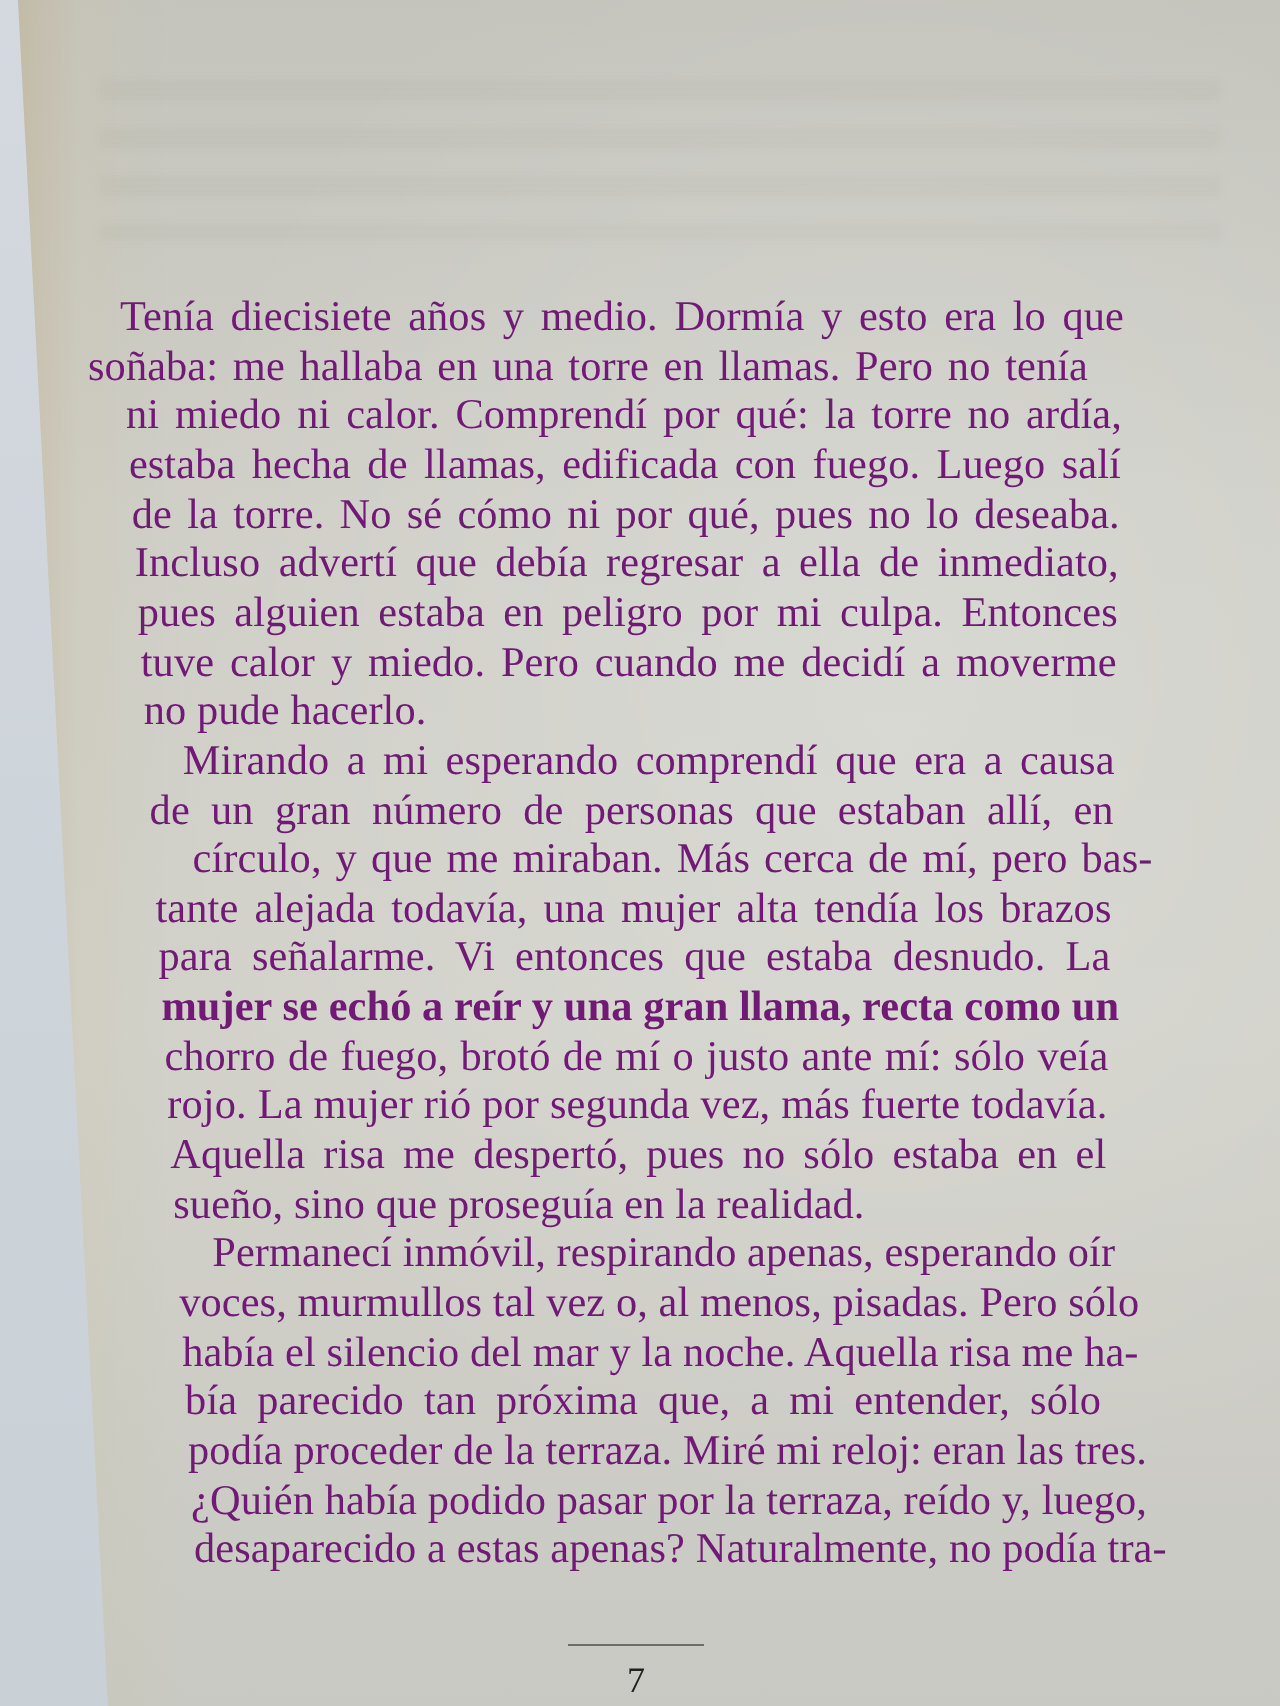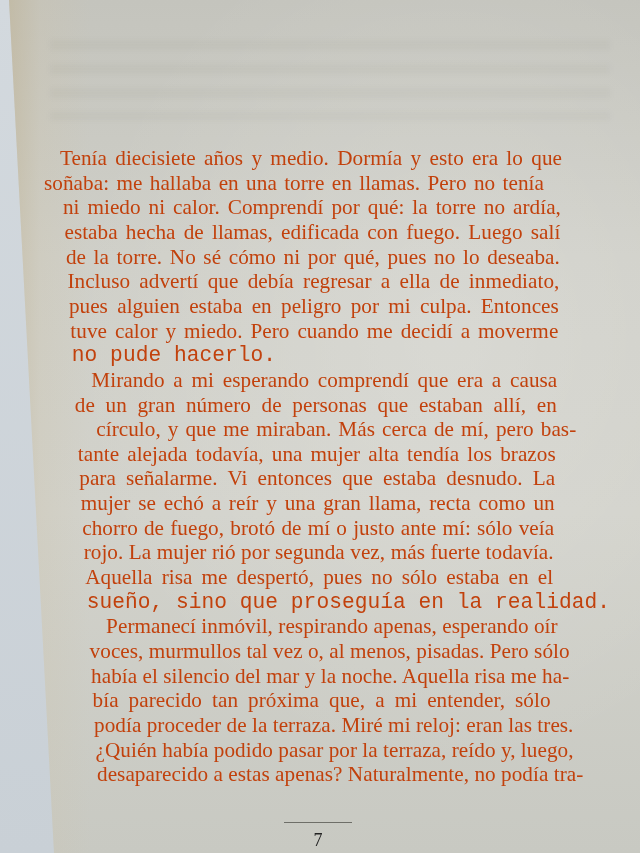--- a/index.html
+++ b/index.html
@@ -23,25 +23,25 @@
     content: ""; position: absolute; inset: 0;
     background: radial-gradient(ellipse at 70% 40%, rgba(255,255,255,0.18), rgba(255,255,255,0) 60%);
   }
   .show-through {
     position: absolute; left: 50px; top: 40px; width: 560px; height: 80px;
     background: repeating-linear-gradient(180deg, rgba(120,120,110,0.06) 0 10px, rgba(0,0,0,0) 10px 24px);
     filter: blur(2px);
   }
   .line {
     position: absolute; height: 24px; line-height: 24px;
-    font-size: 21.2px; color: #c2410c;
+    font-size: 21.2px; color: #701a75;
     text-align: justify; text-align-last: justify;
     white-space: nowrap; letter-spacing: 0.05px;
   }
-  .line.last { text-align-last: left; font-family: Liberation Mono, monospace; }
+  .line.last { text-align-last: left; }
   .rule {
     position: absolute; left: 284px; top: 822px; width: 68px; height: 1px; background: #6e6e68;
   }
   .pagenum {
     position: absolute; left: 300px; top: 830px; width: 36px; text-align: center;
     font-size: 18px; color: #222; line-height: 20px;
   }
 </style>
 </head>
 <body>
@@ -59,21 +59,21 @@
     <div class="line" style="top: 244.6px; left: 65.92px; width: 494px;">de la torre. No sé cómo ni por qué, pues no lo deseaba.</div>
     <div class="line" style="top: 269.25px; left: 67.4px; width: 492px;">Incluso advertí que debía regresar a ella de inmediato,</div>
     <div class="line" style="top: 293.9px; left: 68.88px; width: 490px;">pues alguien estaba en peligro por mi culpa. Entonces</div>
     <div class="line" style="top: 318.55px; left: 70.36px; width: 488px;">tuve calor y miedo. Pero cuando me decidí a moverme</div>
     <div class="line last" style="top: 343.2px; left: 71.84px; width: 486px;">no pude hacerlo.</div>
     <div class="line" style="top: 367.85px; left: 91.32px; width: 466px;">Mirando a mi esperando comprendí que era a causa</div>
     <div class="line" style="top: 392.5px; left: 74.8px; width: 482px;">de un gran número de personas que estaban allí, en</div>
     <div class="line" style="top: 417.15px; left: 76.28px; width: 480px; margin-left: 20px;">círculo, y que me miraban. Más cerca de mí, pero bas-</div>
     <div class="line" style="top: 441.8px; left: 77.76px; width: 478px;">tante alejada todavía, una mujer alta tendía los brazos</div>
     <div class="line" style="top: 466.45px; left: 79.24px; width: 476px;">para señalarme. Vi entonces que estaba desnudo. La</div>
-    <div class="line" style="top: 491.1px; left: 80.72px; width: 474px;">mujer se echó a reír y una gran llama, recta como un</div>
+    <div class="line" style="top: 491.1px; left: 80.72px; width: 474px; font-weight: bold;">mujer se echó a reír y una gran llama, recta como un</div>
     <div class="line" style="top: 515.75px; left: 82.2px; width: 472px;">chorro de fuego, brotó de mí o justo ante mí: sólo veía</div>
     <div class="line" style="top: 540.4px; left: 83.68px; width: 470px;">rojo. La mujer rió por segunda vez, más fuerte todavía.</div>
     <div class="line" style="top: 565.05px; left: 85.16px; width: 468px;">Aquella risa me despertó, pues no sólo estaba en el</div>
     <div class="line last" style="top: 589.7px; left: 86.64px; width: 466px;">sueño, sino que proseguía en la realidad.</div>
     <div class="line" style="top: 614.35px; left: 106.12px; width: 446px;">Permanecí inmóvil, respirando apenas, esperando oír</div>
     <div class="line" style="top: 639px; left: 89.6px; width: 462px;">voces, murmullos tal vez o, al menos, pisadas. Pero sólo</div>
     <div class="line" style="top: 663.65px; left: 91.08px; width: 460px;">había el silencio del mar y la noche. Aquella risa me ha-</div>
     <div class="line" style="top: 688.3px; left: 92.56px; width: 458px;">bía parecido tan próxima que, a mi entender, sólo</div>
     <div class="line" style="top: 712.95px; left: 94.04px; width: 456px;">podía proceder de la terraza. Miré mi reloj: eran las tres.</div>
     <div class="line" style="top: 737.6px; left: 95.52px; width: 454px;">¿Quién había podido pasar por la terraza, reído y, luego,</div>

